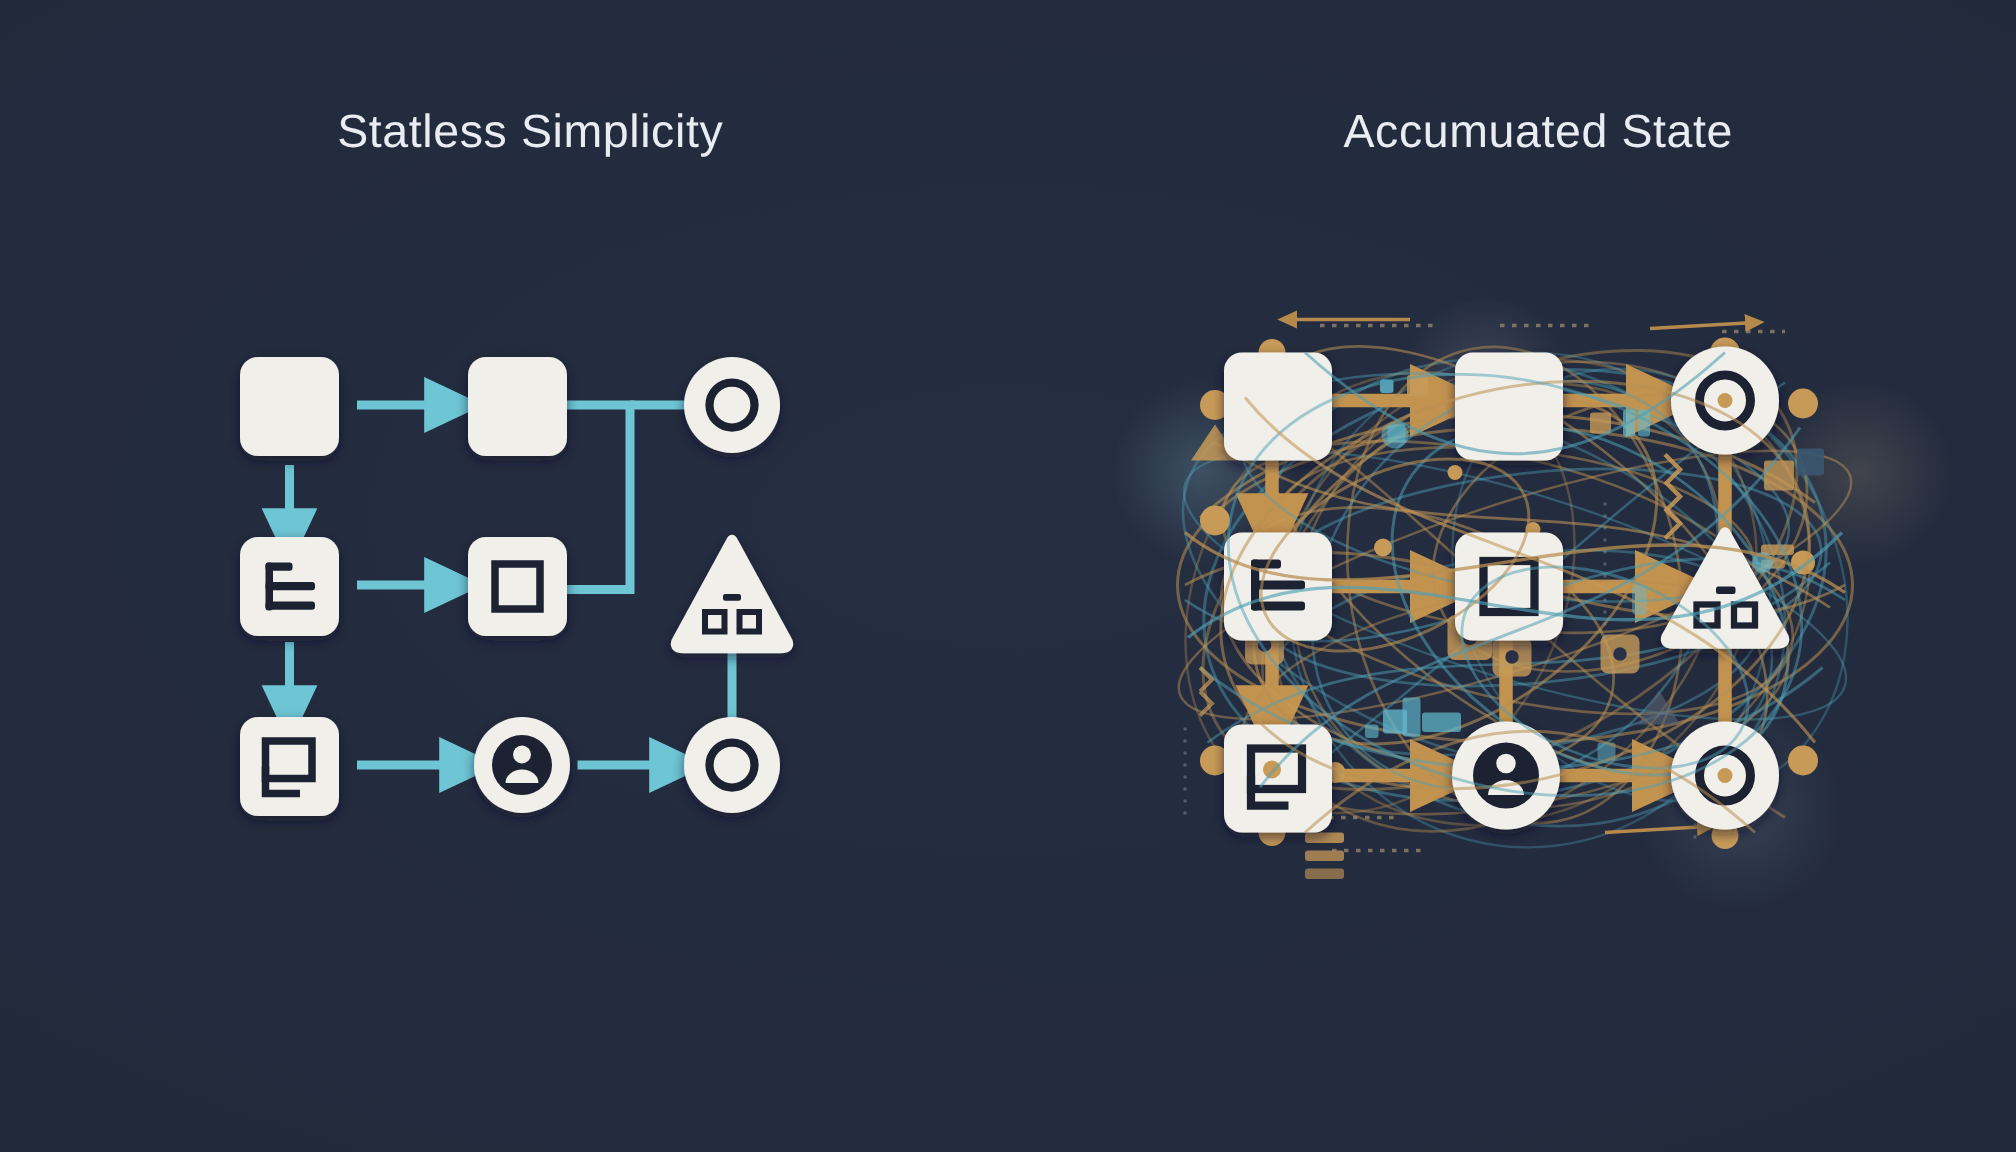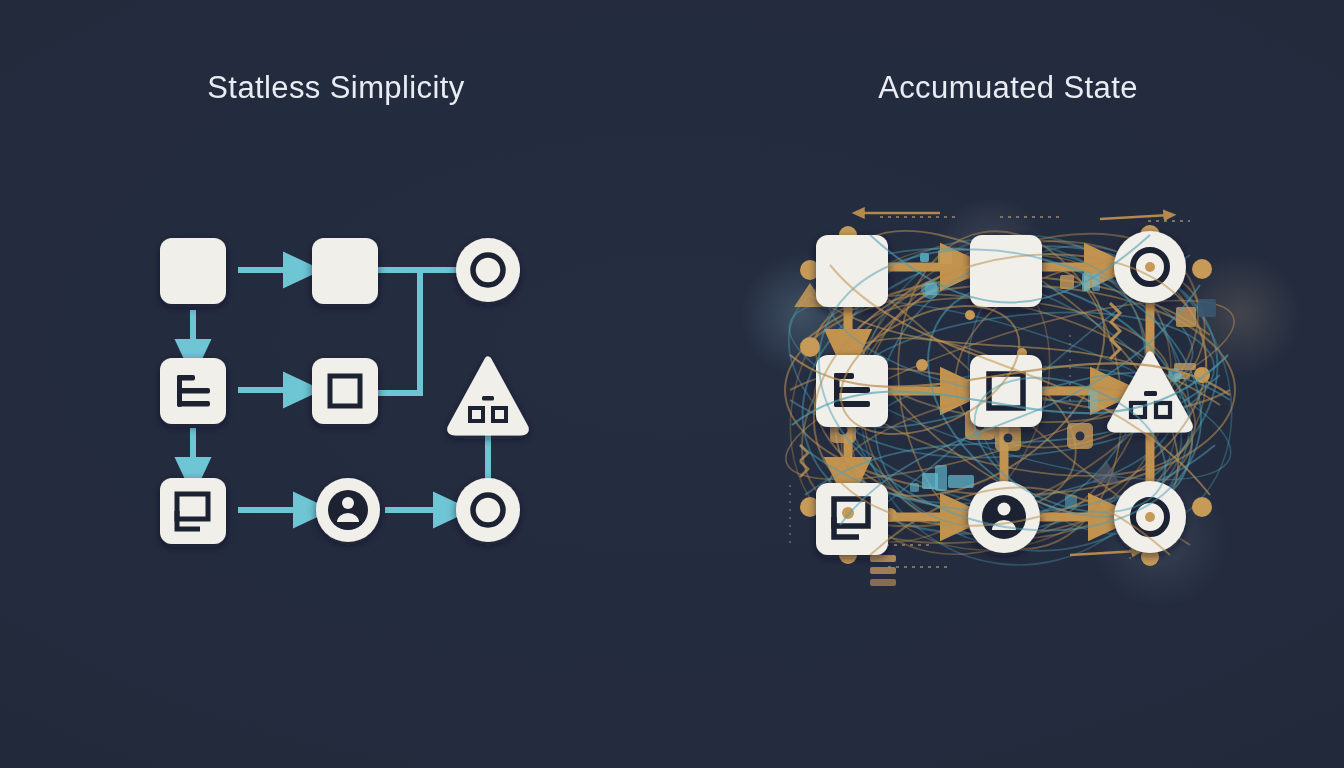--- a/index.html
+++ b/index.html
@@ -7,21 +7,21 @@
     width:1344px;height:768px;overflow:hidden;
     background:#232b3e;
     font-family:"Liberation Sans", sans-serif;
     position:relative;
   }
   #stage{
     position:absolute;inset:0;
     background:
       radial-gradient(ellipse 120% 110% at 50% 45%, #252d41 0%, #222a3c 55%, #1d2435 100%);
   }
-  .panel{position:absolute;top:0;bottom:0;}
+  .panel{position:absolute;top:0;bottom:0;padding-left:35px;}
   .panel-left{left:0;width:672px;}
   .panel-right{left:672px;width:672px;}
 
   .panel-title{
     position:absolute;top:70px;left:0;width:100%;
     text-align:center;
     color:#e9ecf2;
     font-size:31px;
     font-weight:400;
     letter-spacing:0.4px;

